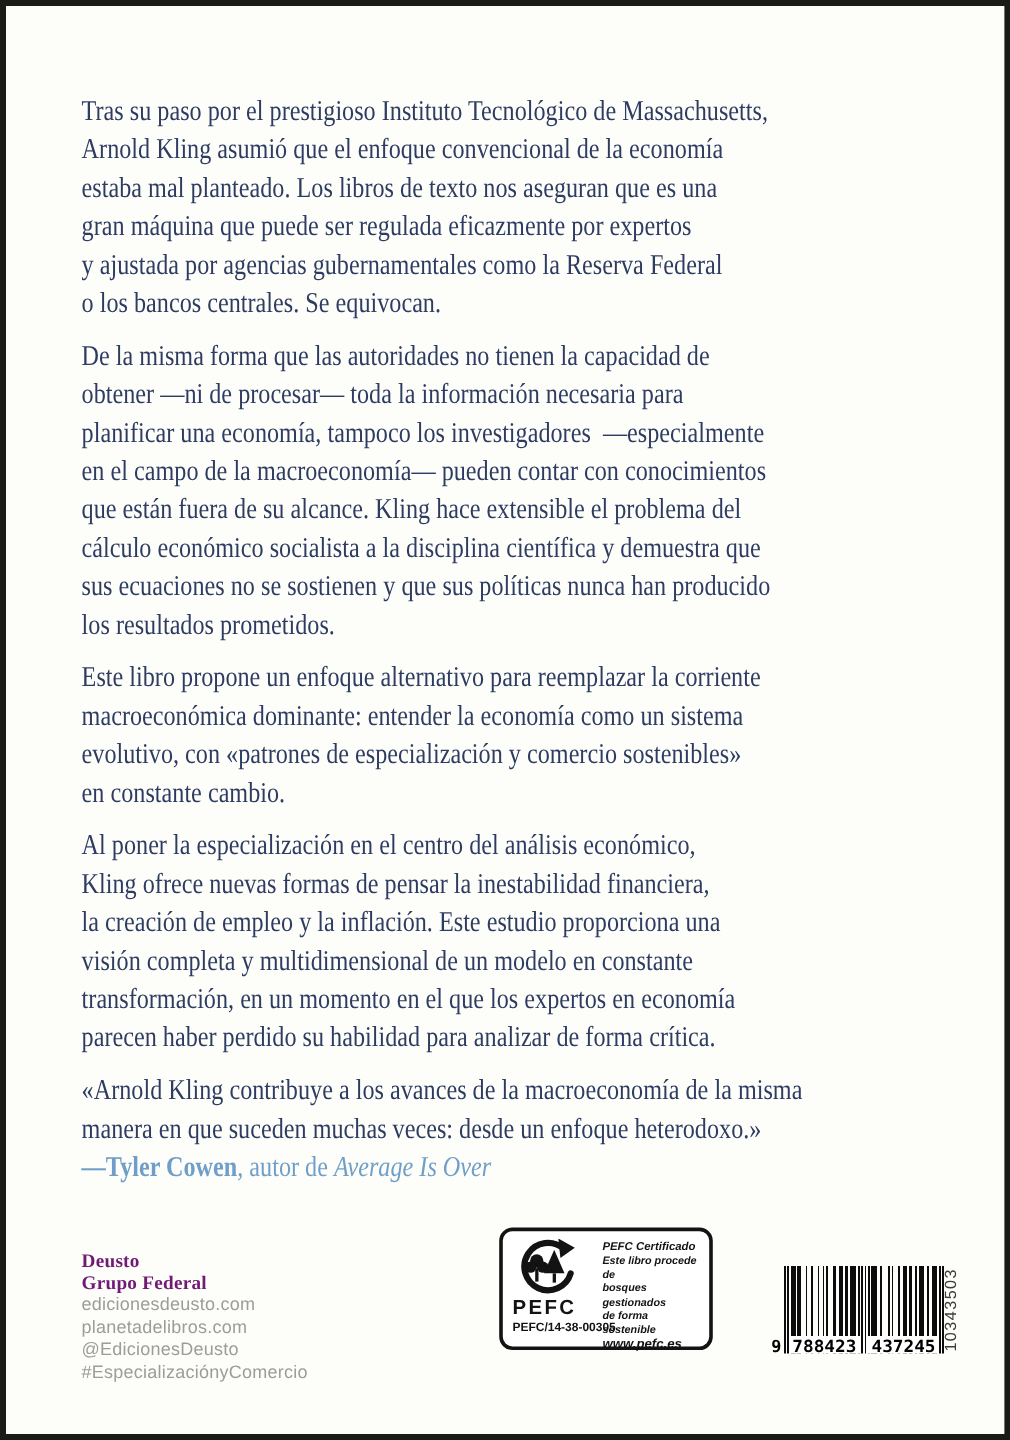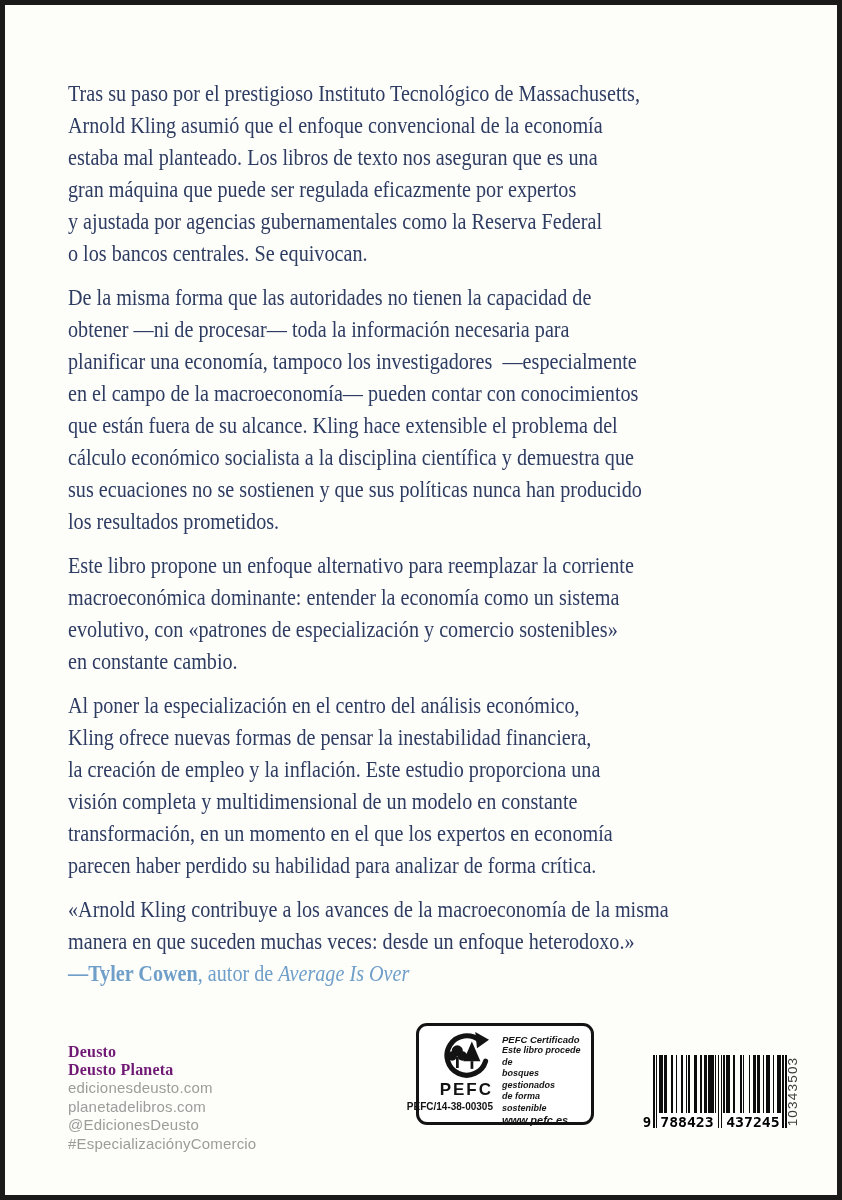--- a/index.html
+++ b/index.html
@@ -43,21 +43,21 @@
 
   
   .pefc-box{
     position:absolute;left:411px;top:1018px;
     width:178px;height:102px;
     border:3.5px solid var(--ink);border-radius:11px;
     background:#fff;
     display:flex;padding:6px 8px 5px 8px;
     font-family:"Liberation Sans",sans-serif;color:var(--ink);
   }
-  .pefc-left{width:66px;display:flex;flex-direction:column;align-items:flex-end;}
+  .pefc-left{width:66px;display:flex;flex-direction:column;align-items:flex-start;}
   .pefc-logo{width:56px;height:48px;}
   .pefc-word{font-weight:bold;font-size:17px;line-height:17px;letter-spacing:2px;margin-top:1px;}
   .pefc-license{font-weight:bold;font-size:10px;margin-top:3px;white-space:nowrap;}
   .pefc-right{flex:1;padding-left:9px;padding-top:2px;
     display:flex;flex-direction:column;justify-content:space-between;font-style:italic;}
   .pefc-title{font-weight:bold;font-size:9.5px;}
   .pefc-desc{font-weight:bold;font-size:9px;line-height:11.5px;white-space:pre-line;}
   .pefc-url{font-weight:bold;font-size:11px;}
 
   
@@ -99,21 +99,21 @@
 la creación de empleo y la inflación. Este estudio proporciona una
 visión completa y multidimensional de un modelo en constante
 transformación, en un momento en el que los expertos en economía
 parecen haber perdido su habilidad para analizar de forma crítica.</p>
     <p><span>«Arnold Kling contribuye a los avances de la macroeconomía de la misma
 manera en que suceden muchas veces: desde un enfoque heterodoxo.»</span><span class="quote-attribution"><span class="attr-name">—Tyler Cowen</span><span>, autor de </span><span class="attr-work">Average Is Over</span></span></p>
   </div>
 
   <div class="publisher">
     <div class="pub-name">Deusto</div>
-    <div class="pub-name">Deusto Planeta</div>
+    <div class="pub-name">Grupo Federal</div>
     <div class="pub-link">edicionesdeusto.com</div>
     <div class="pub-link">planetadelibros.com</div>
     <div class="pub-link">@EdicionesDeusto</div>
     <div class="pub-link">#EspecializaciónyComercio</div>
   </div>
 
   <div class="pefc-box">
     <div class="pefc-left">
       <svg class="pefc-logo" viewBox="0 0 64 56" aria-hidden="true">
         <path d="M49 10 A23 23 0 1 0 56 34" fill="none" stroke="#131313" stroke-width="6" stroke-linecap="round"></path>

